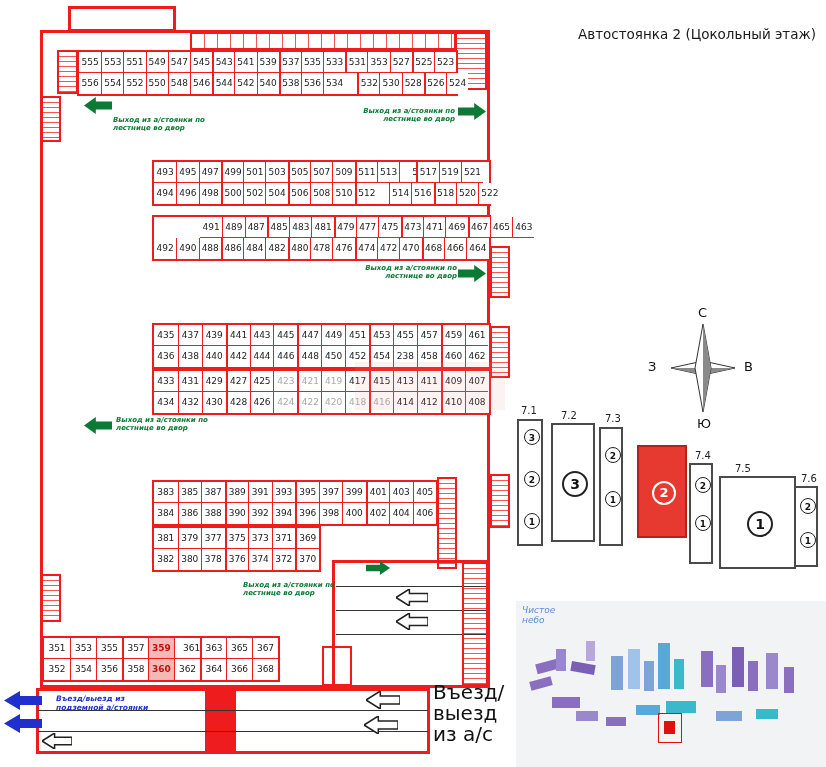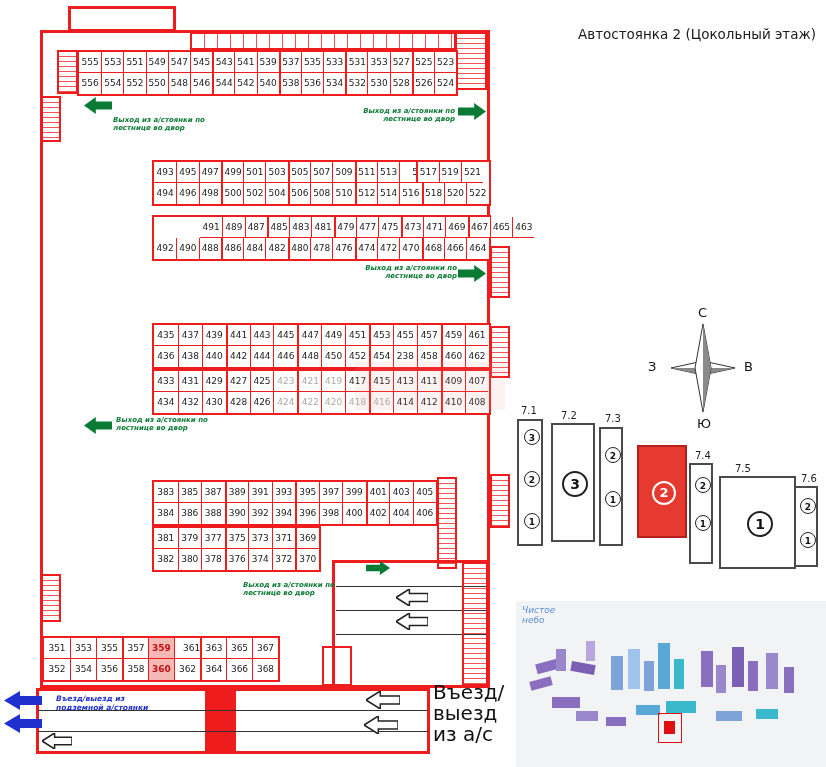--- a/index.html
+++ b/index.html
@@ -110,21 +110,21 @@
           <div class="cell div1" style="width: 22.2px;">552</div>
           <div class="cell div1" style="width: 22.2px;">550</div>
           <div class="cell div1" style="width: 22.2px;">548</div>
           <div class="cell div1" style="width: 22.2px;">546</div>
           <div class="cell div2" style="width: 22.2px;">544</div>
           <div class="cell div1" style="width: 22.2px;">542</div>
           <div class="cell div1" style="width: 22.2px;">540</div>
           <div class="cell div2" style="width: 22.2px;">538</div>
           <div class="cell div1" style="width: 22.2px;">536</div>
           <div class="cell div1" style="width: 22.2px;">534</div>
-          <div class="cell div2" style="width: 22.2px;">532</div>
+          <div class="cell div2" style="width: 22.2px; margin-left: 12px;">532</div>
           <div class="cell div1" style="width: 22.2px;">530</div>
           <div class="cell div1" style="width: 22.2px;">528</div>
           <div class="cell div2" style="width: 22.2px;">526</div>
           <div class="cell div1" style="width: 22.2px;">524</div>
         </div>
       </div>
       <div class="pblock" style="left: 152px; top: 160px; width: 334.5px; height: 42px;">
         <div class="prow top">
           <div class="cell" style="width: 22.3px;">493</div>
           <div class="cell div1" style="width: 22.3px;">495</div>
@@ -146,21 +146,21 @@
           <div class="cell" style="width: 22.3px;">494</div>
           <div class="cell div1" style="width: 22.3px;">496</div>
           <div class="cell div1" style="width: 22.3px;">498</div>
           <div class="cell div2" style="width: 22.3px;">500</div>
           <div class="cell div1" style="width: 22.3px;">502</div>
           <div class="cell div1" style="width: 22.3px;">504</div>
           <div class="cell div2" style="width: 22.3px;">506</div>
           <div class="cell div1" style="width: 22.3px;">508</div>
           <div class="cell div1" style="width: 22.3px;">510</div>
           <div class="cell div2" style="width: 22.3px;">512</div>
-          <div class="cell div1" style="width: 22.3px;">514</div>
+          <div class="cell div1" style="width: 22.3px; margin-left: 12px;">514</div>
           <div class="cell div1" style="width: 22.3px;">516</div>
           <div class="cell div2" style="width: 22.3px;">518</div>
           <div class="cell div1" style="width: 22.3px;">520</div>
           <div class="cell div1" style="width: 22.3px;">522</div>
         </div>
       </div>
       <div class="pblock" style="left: 152px; top: 215px; width: 334.5px; height: 42px;">
         <div class="prow top">
           <div class="cell" style="width: 22.3px; margin-left: 46px;">491</div>
           <div class="cell div1" style="width: 22.3px;">489</div>

